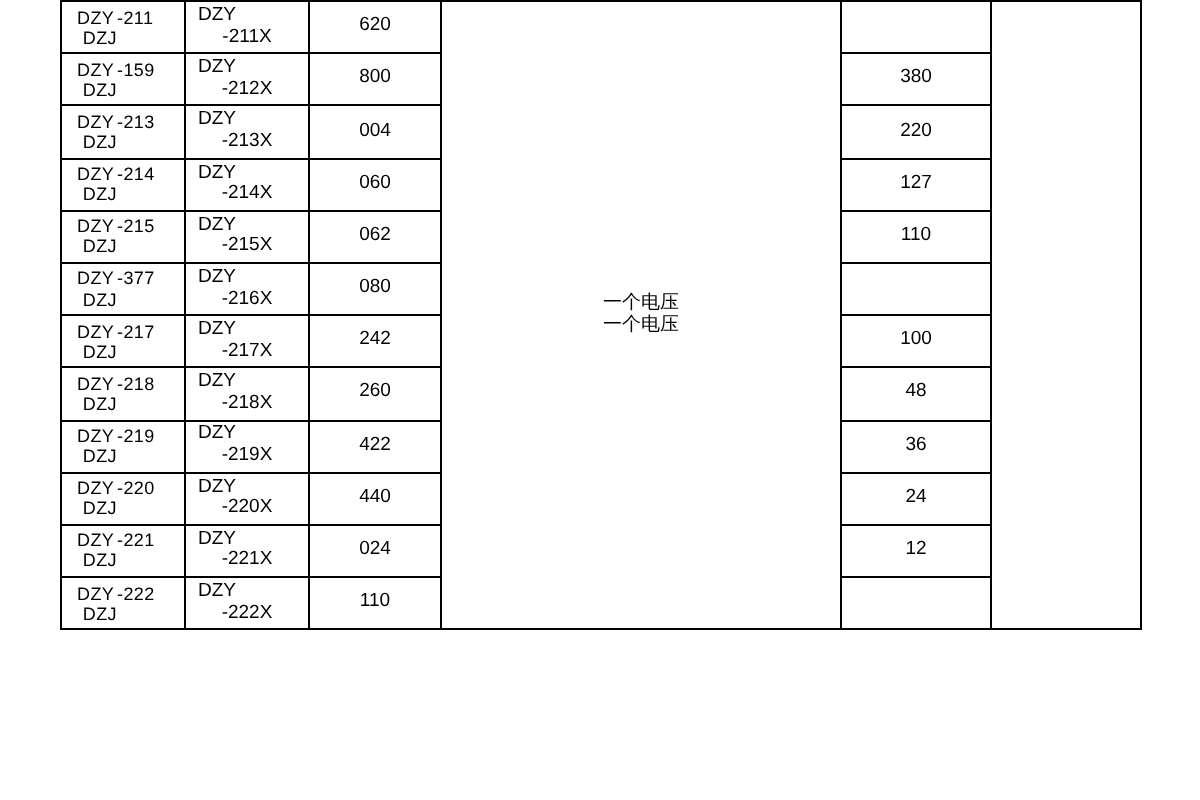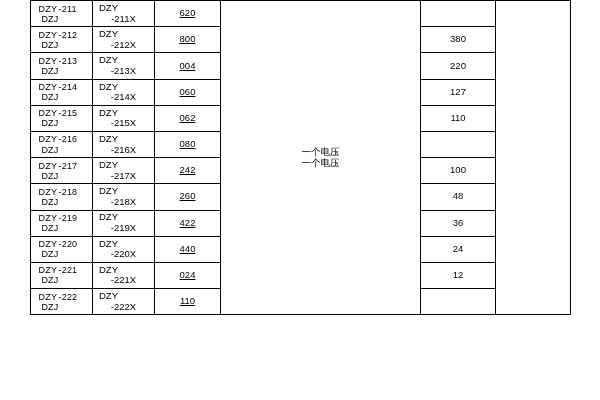--- a/index.html
+++ b/index.html
@@ -76,21 +76,21 @@
     display: block;
     line-height: 1.12;
     text-align: left;
     padding-left: 6px;
   }
   .code-cell .code-bot {
     display: block;
     line-height: 1.12;
     text-align: center;
   }
-  .num-cell { font-size: 10px; text-decoration: underline; }
+  .num-cell { font-size: 10px; }
   .volt-cell { font-size: 10px; }
 
   .mid-text {
     font-size: 11px;
     line-height: 1.6;
     text-align: center;
   }
   .mid-text .l { display: block; }
 </style>
 </head>
@@ -125,21 +125,21 @@
           <span class="l">一个电压</span>
           <span class="l">一个电压</span>
         </td>
         <td class="volt-cell"></td>
         <td rowspan="12"></td>
       </tr>
 
       <tr class="row-h">
         <td>
           <span class="model-stack">
-            <span class="model-line"><span class="pfx">DZY</span><span class="sfx">-212</span></span>
+            <span class="model-line"><span class="pfx">DZY</span><span class="sfx">-159</span></span>
             <span class="model-line second"><span class="pfx">DZJ</span><span class="sfx"></span></span>
           </span>
         </td>
         <td class="code-cell">
           <span class="code-top">DZY</span>
           <span class="code-bot">-212X</span>
         </td>
         <td class="num-cell">800</td>
         <td class="volt-cell">380</td>
       </tr>
@@ -185,21 +185,21 @@
           <span class="code-top">DZY</span>
           <span class="code-bot">-215X</span>
         </td>
         <td class="num-cell">062</td>
         <td class="volt-cell">110</td>
       </tr>
 
       <tr class="row-h">
         <td>
           <span class="model-stack">
-            <span class="model-line"><span class="pfx">DZY</span><span class="sfx">-216</span></span>
+            <span class="model-line"><span class="pfx">DZY</span><span class="sfx">-377</span></span>
             <span class="model-line second"><span class="pfx">DZJ</span><span class="sfx"></span></span>
           </span>
         </td>
         <td class="code-cell">
           <span class="code-top">DZY</span>
           <span class="code-bot">-216X</span>
         </td>
         <td class="num-cell">080</td>
         <td class="volt-cell"></td>
       </tr>

